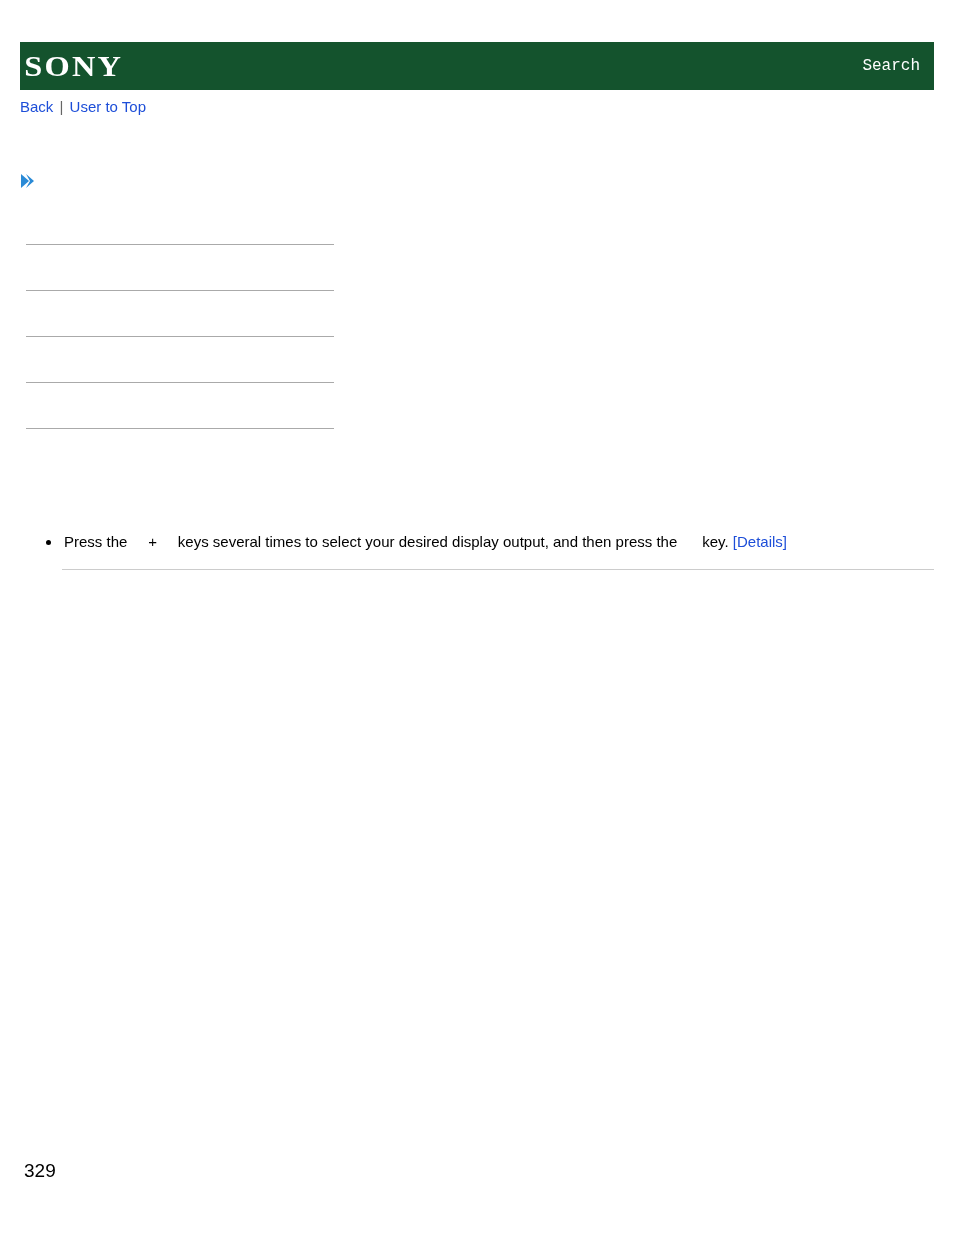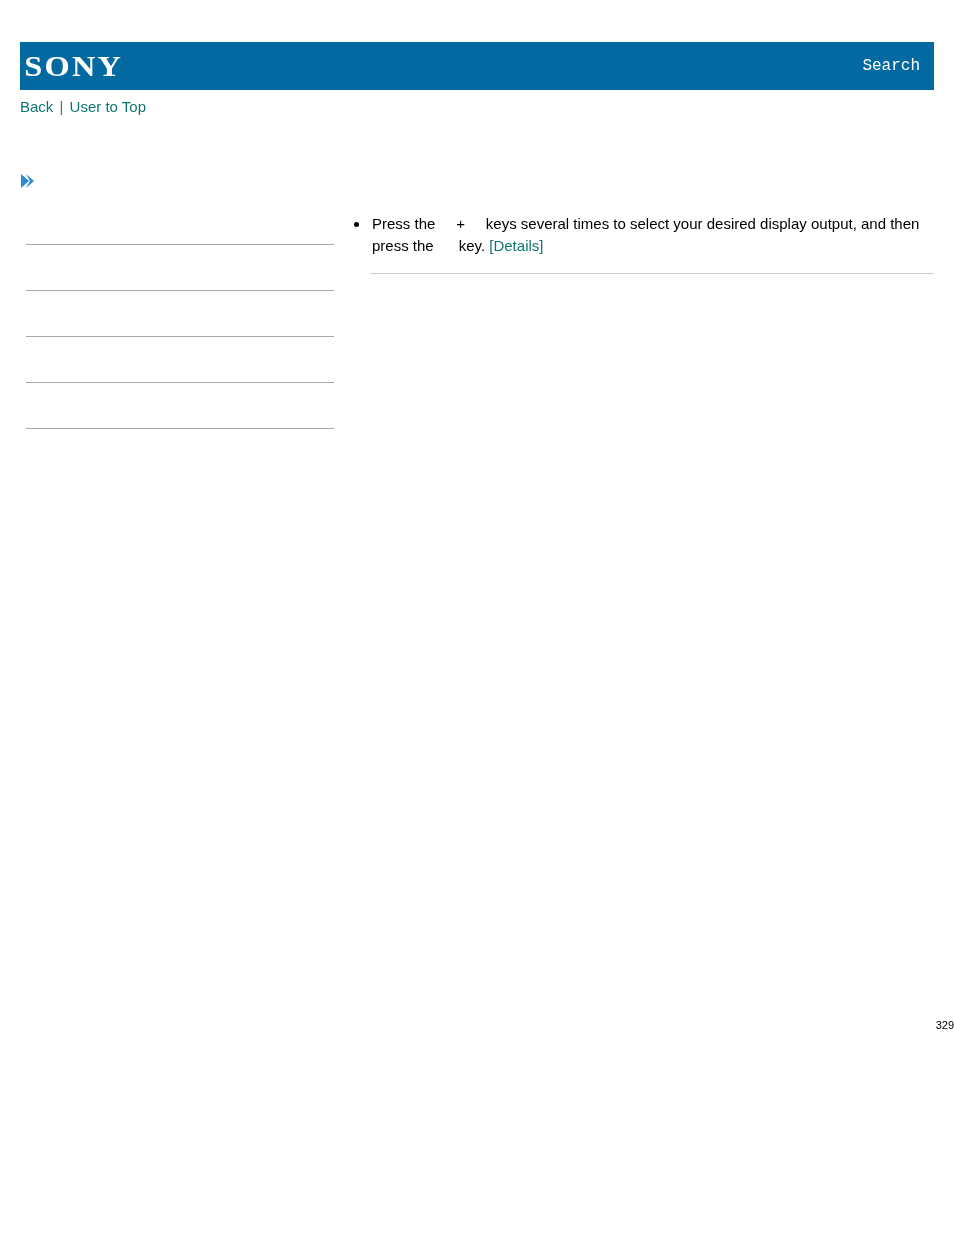--- a/index.html
+++ b/index.html
@@ -1,21 +1,21 @@
 <!DOCTYPE html>
 <html><head>
 <meta charset="utf-8">
 <style>
   * { box-sizing: border-box; margin: 0; padding: 0; }
   html, body { width: 954px; font-family: Arial, Helvetica, sans-serif; background: #fff; color: #000; }
   .page { width: 954px; }
   .topbar {
     margin: 42px 20px 0 20px;
     height: 48px;
-    background: #0369a1;
+    background: #14532d;
     display: flex;
     align-items: center;
     justify-content: space-between;
     padding: 0 14px 0 8px;
   }
   .sony-logo {
     font-family: "Times New Roman", Georgia, serif;
     font-weight: 900;
     font-size: 30px;
     letter-spacing: 2px;
@@ -32,38 +32,39 @@
   .subbar {
     margin: 8px 20px 0 20px;
     display: flex;
     justify-content: space-between;
     align-items: center;
     font-size: 15px;
     color: #666;
   }
   .subbar .left { color: #666; }
   .subbar .right { color: #666; }
-  .link { color: #0f766e; cursor: pointer; }
+  .link { color: #1d4ed8; cursor: pointer; }
   .sep { color: #666; margin: 0 2px; }
   .chevron-row {
     margin: 58px 0 0 20px;
   }
   .chevron-svg { display:block; }
   .heading {
     margin: 42px 0 0 26px;
     font-size: 27px;
     font-weight: 400;
     color: #000;
     width: 308px;
     border-bottom: 1px solid #888;
     padding-bottom: 12px;
   }
   .columns {
     display: flex;
     margin: 0 20px 0 26px;
+    flex-direction: column;
   }
   .sidebar {
     width: 308px;
     flex: 0 0 308px;
     margin-top: 10px;
   }
   .sidebar-row {
     height: 46px;
     border-bottom: 1px solid #aaa;
   }
@@ -85,24 +86,25 @@
     line-height: 1.45;
     padding-left: 2px;
   }
   .body-text { }
   .footer {
     margin: 40px 0 0 20px;
     font-size: 15px;
     color: #000;
   }
   .pagenum {
-    text-align: right;
-    font-size: 11px;
+    text-align: left;
+    font-size: 19px;
     color: #000;
     margin-top: 590px;
+    margin-left: 24px;
   }
 </style>
 </head>
 <body>
 
 <div class="page">
   <div class="topbar">
     <span class="sony-logo">SONY</span>
     <span class="search-link">Search</span>
   </div>

